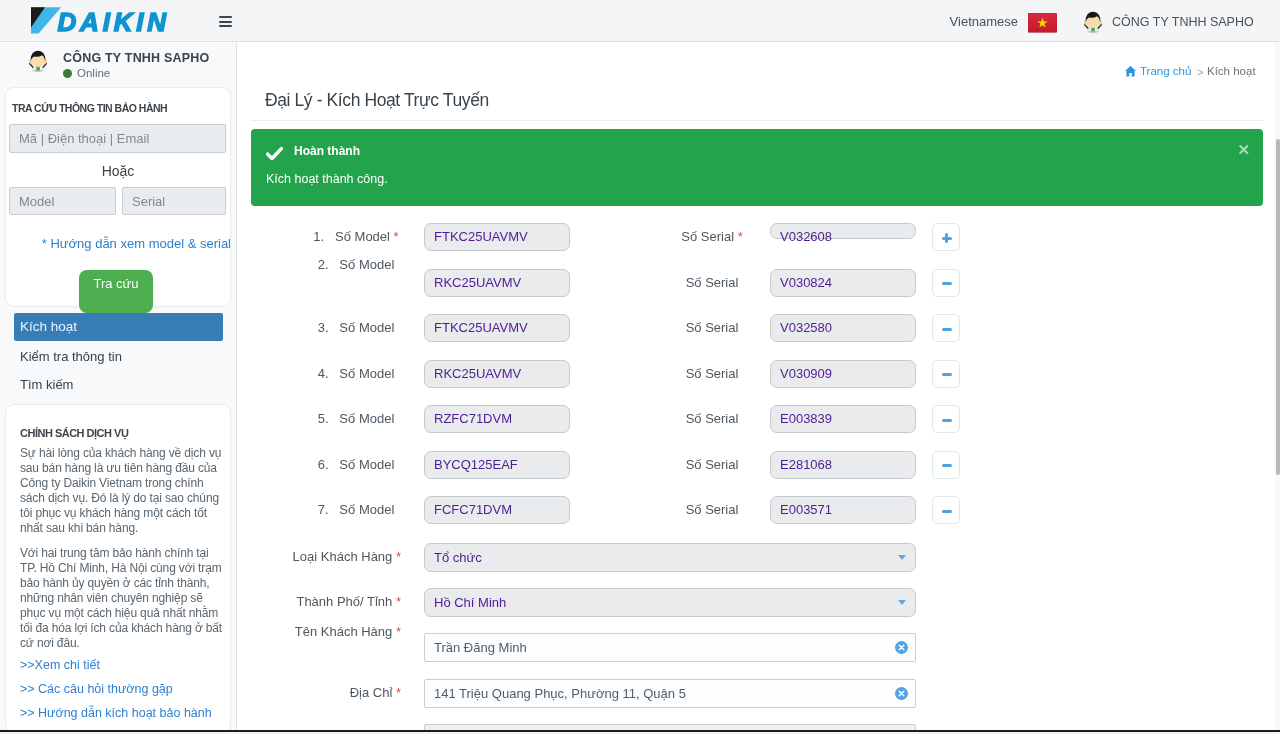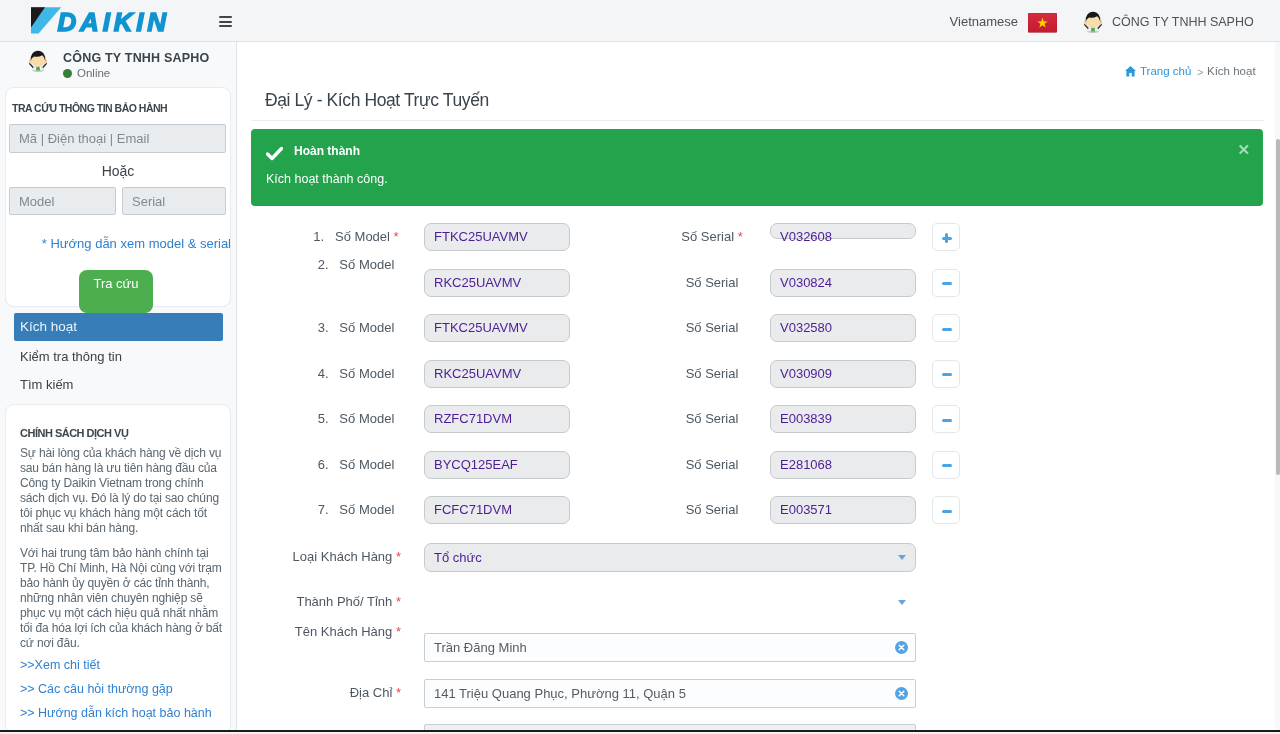--- a/index.html
+++ b/index.html
@@ -178,20 +178,21 @@
   <div class="ginp" style="left:532px;top:454px;width:146px;height:28px">E003571</div>
   <div class="pmbtn" style="top:454px">
         <div class="mbar"></div>
       </div>
 
   <div class="lbl" style="left:0;top:507px;width:163px;text-align:right">Loại Khách Hàng <span class="red">*</span></div>
   <div class="ginp" style="left:186px;top:500.5px;width:492px;height:29px;line-height:27px">Tổ chức</div>
   <div class="caret" style="top:513px"></div>
 
   <div class="lbl" style="left:0;top:552px;width:163px;text-align:right">Thành Phố/ Tỉnh <span class="red">*</span></div>
+  <div class="ginp" style="left:186px;top:545.5px;width:492px;height:29px;line-height:27px">Hồ Chí Minh</div>
   <div class="caret" style="top:558px"></div>
 
   <div class="lbl" style="left:0;top:582px;width:163px;text-align:right">Tên Khách Hàng <span class="red">*</span></div>
   <div class="winp" style="left:186px;top:591px;width:492px;height:29px">Trần Đăng Minh</div>
   <svg class="abs" style="left:656.5px;top:599px" width="13" height="13" viewBox="0 0 13 13">
     <circle cx="6.5" cy="6.5" r="6.5" fill="#55a1e1"></circle>
     <path d="M4.2 4.2 L8.8 8.8 M8.8 4.2 L4.2 8.8" stroke="#fff" stroke-width="1.5" stroke-linecap="round"></path>
   </svg>
 
   <div class="lbl" style="left:0;top:643px;width:163px;text-align:right">Địa Chỉ <span class="red">*</span></div>

